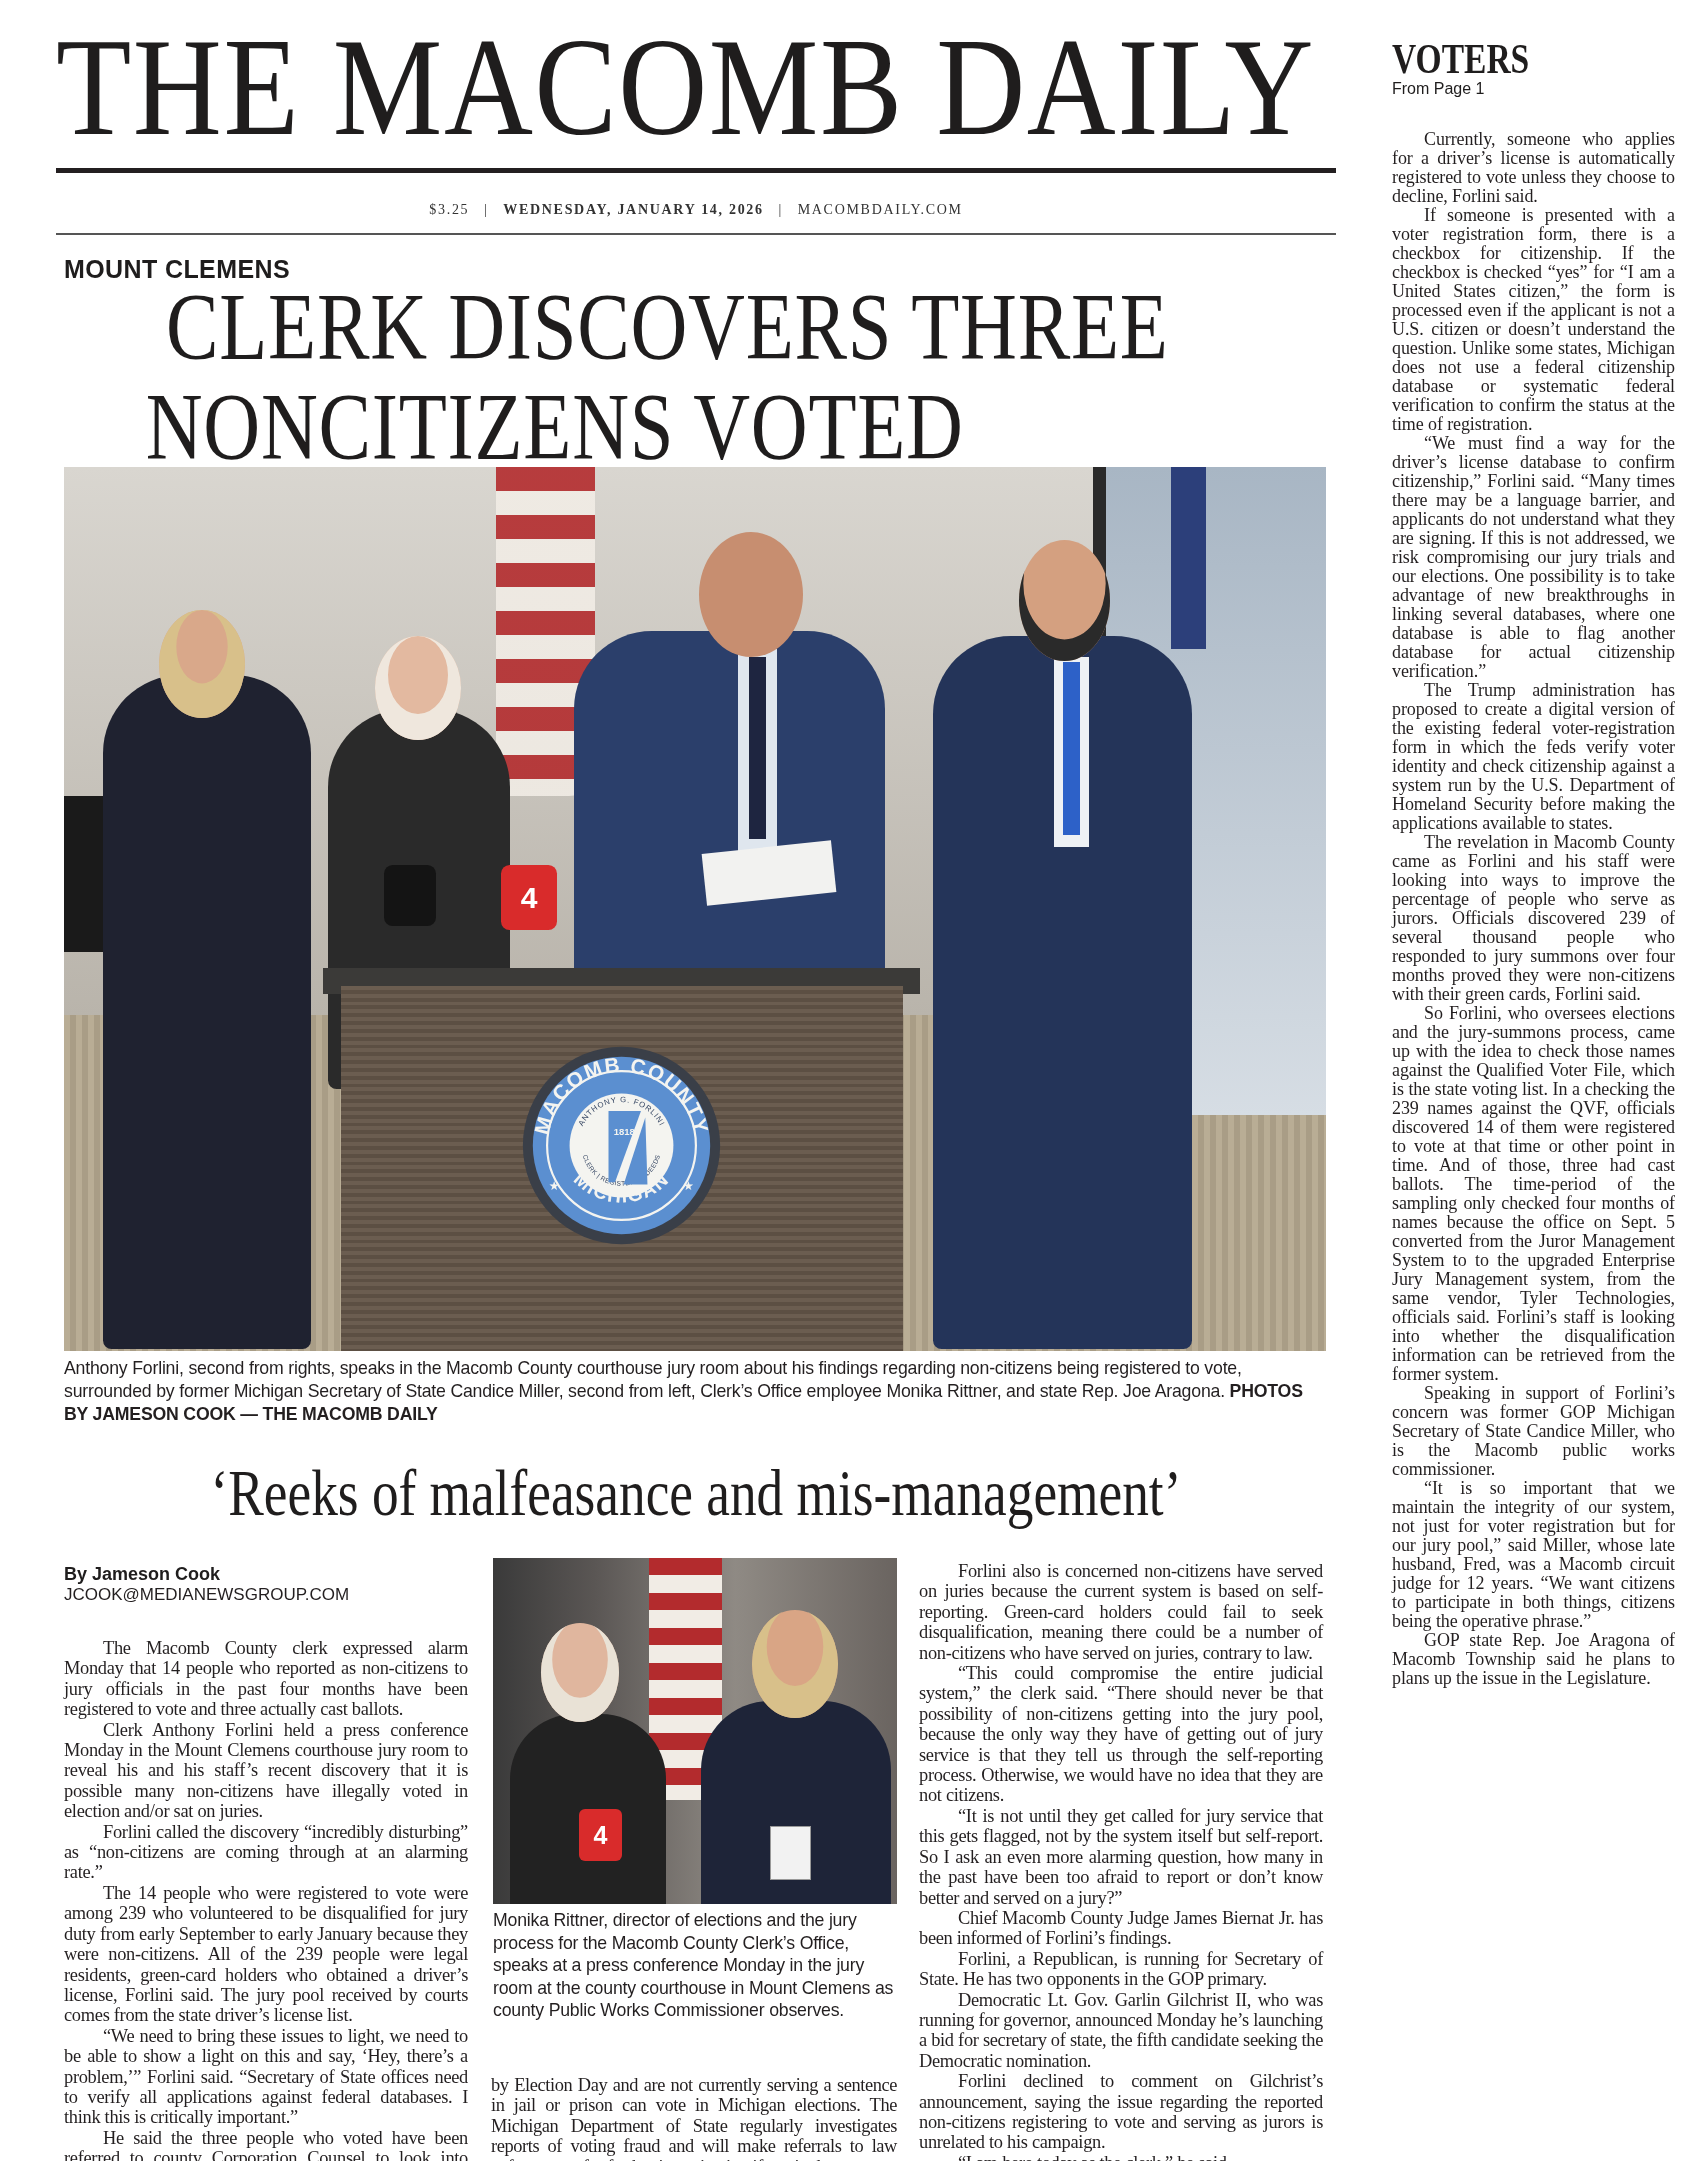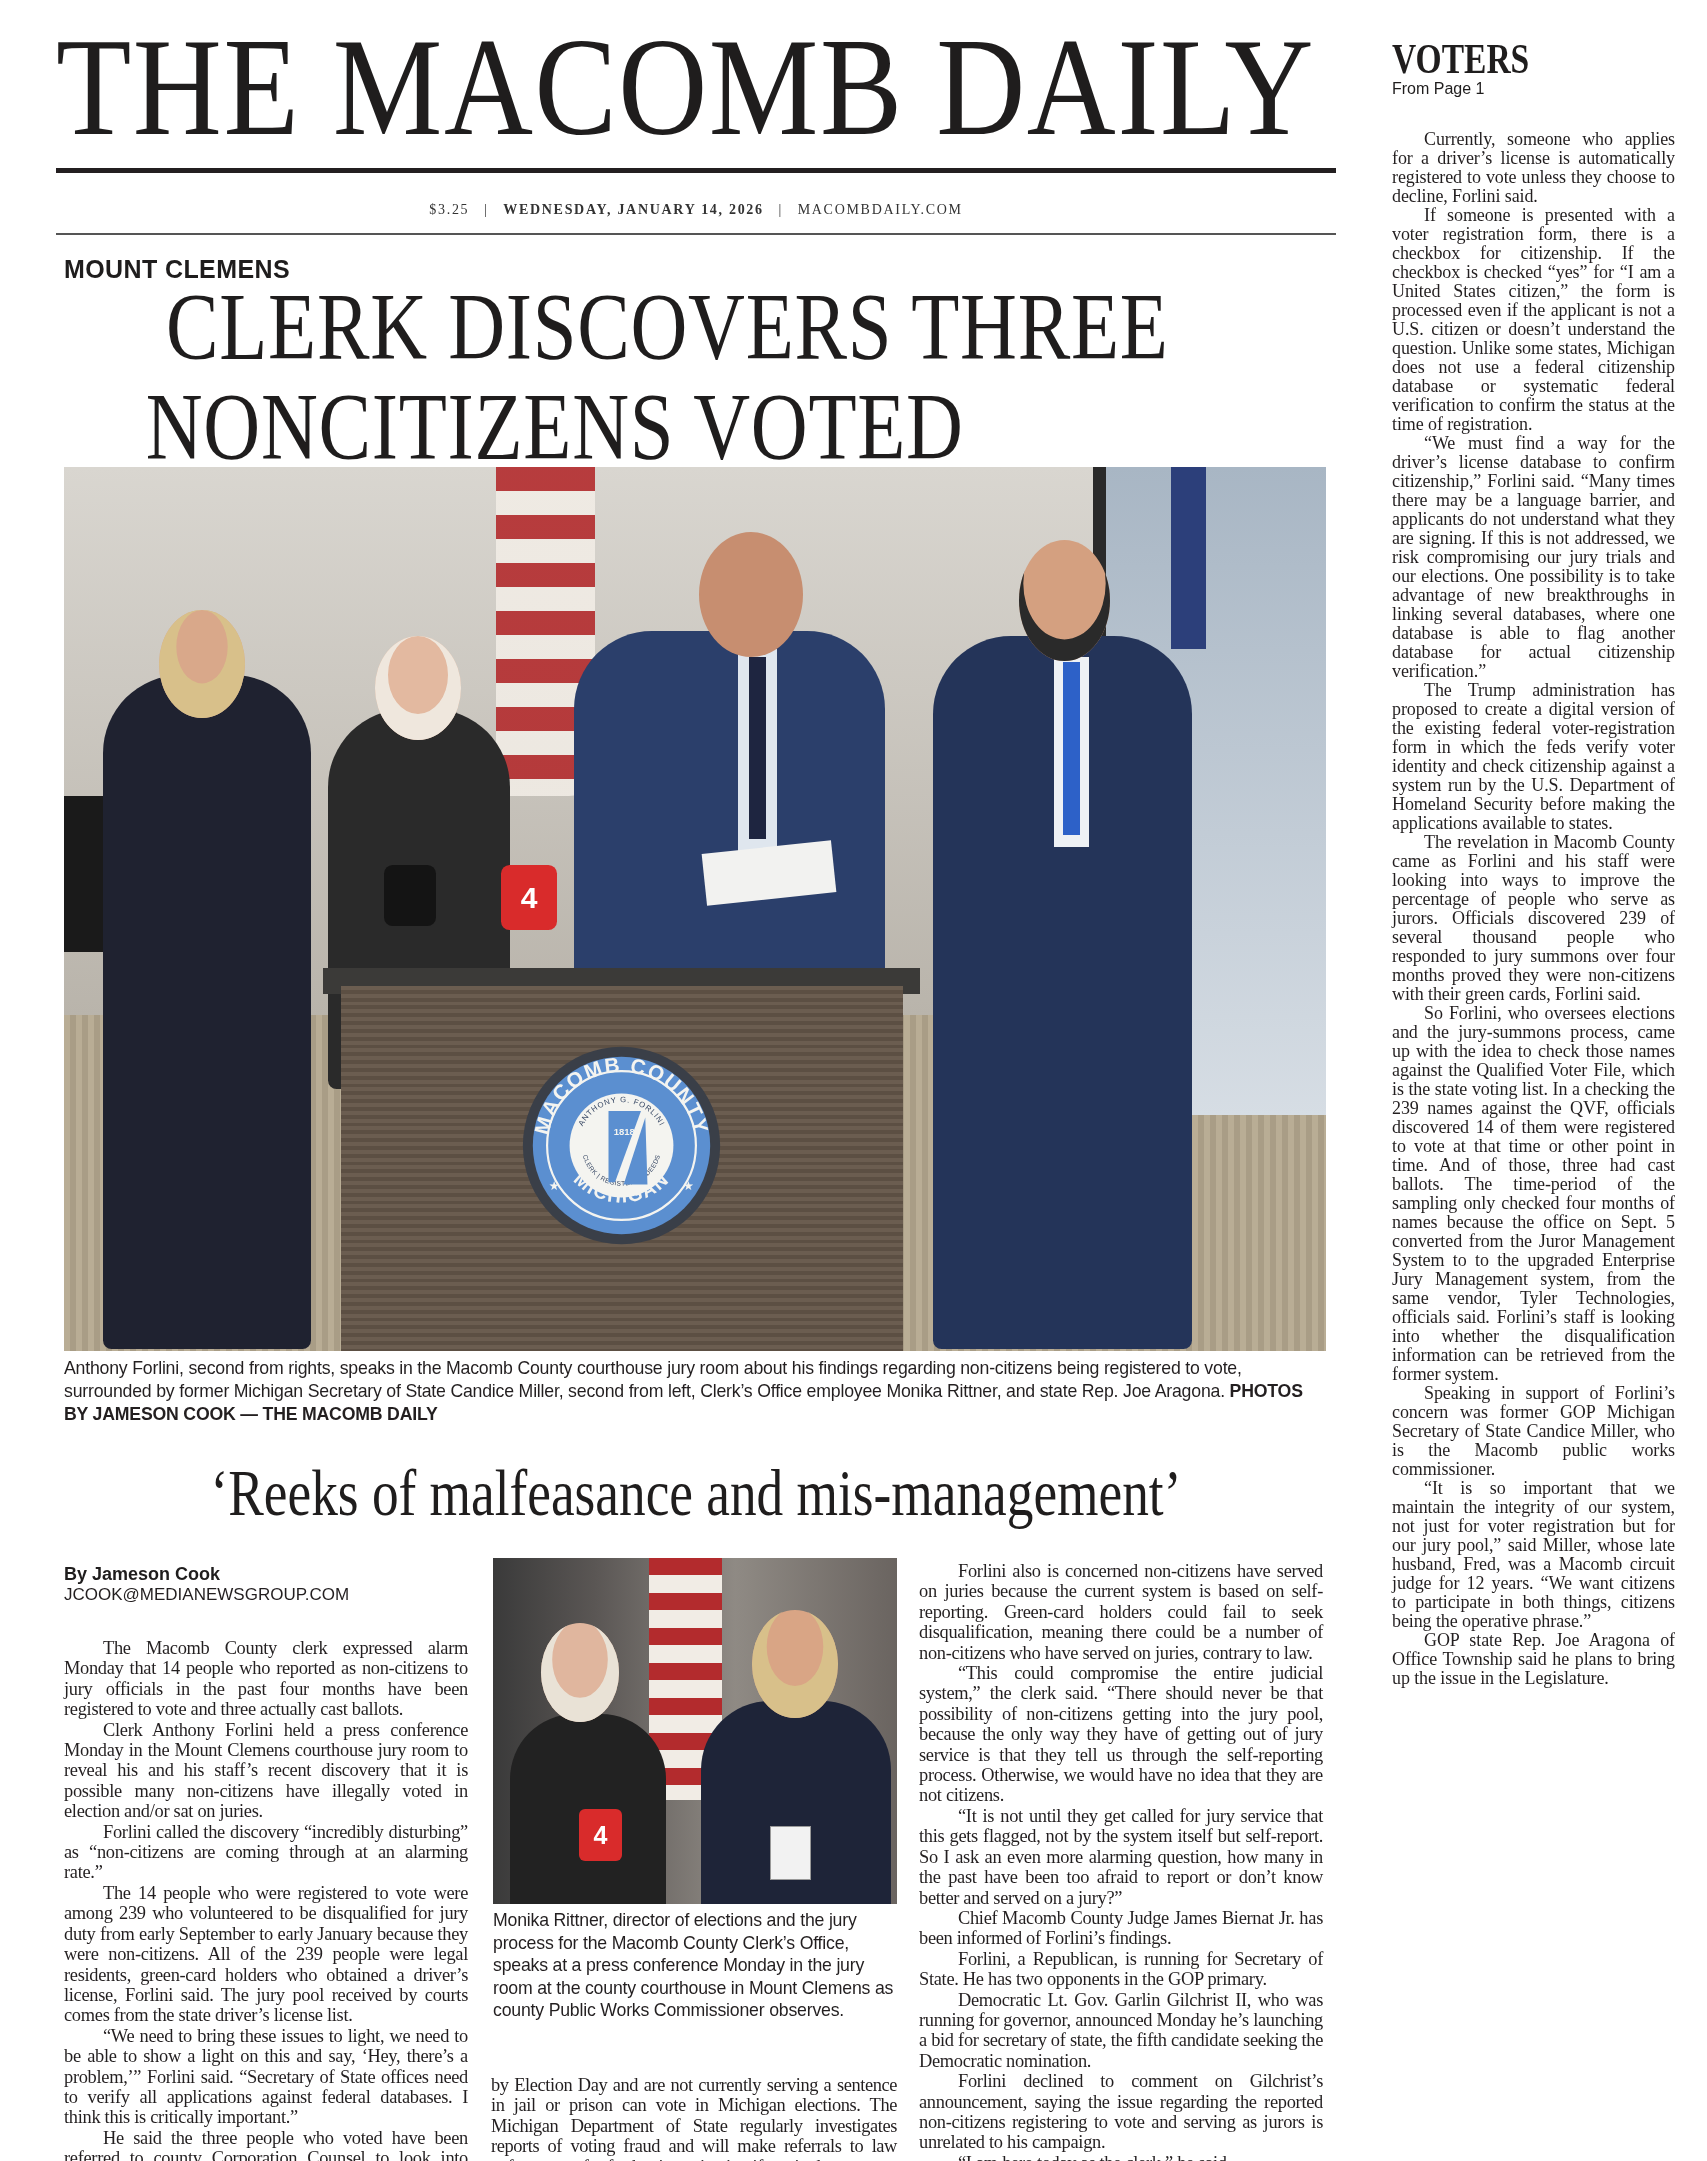--- a/index.html
+++ b/index.html
@@ -223,15 +223,15 @@
 <div class="abs" id="voters-from">From Page 1</div>
 <div class="col" id="sidebar-body">
   <p>Currently, someone who applies for a driver’s license is automatically registered to vote unless they choose to decline, Forlini said.</p>
   <p>If someone is presented with a voter registration form, there is a checkbox for citizenship. If the checkbox is checked “yes” for “I am a United States citizen,” the form is processed even if the applicant is not a U.S. citizen or doesn’t understand the question. Unlike some states, Michigan does not use a federal citizenship database or systematic federal verification to confirm the status at the time of registration.</p>
   <p>“We must find a way for the driver’s license database to confirm citizenship,” Forlini said. “Many times there may be a language barrier, and applicants do not understand what they are signing. If this is not addressed, we risk compromising our jury trials and our elections. One possibility is to take advantage of new breakthroughs in linking several databases, where one database is able to flag another database for actual citizenship verification.”</p>
   <p>The Trump administration has proposed to create a digital version of the existing federal voter-registration form in which the feds verify voter identity and check citizenship against a system run by the U.S. Department of Homeland Security before making the applications available to states.</p>
   <p>The revelation in Macomb County came as Forlini and his staff were looking into ways to improve the percentage of people who serve as jurors. Officials discovered 239 of several thousand people who responded to jury summons over four months proved they were non-citizens with their green cards, Forlini said.</p>
   <p>So Forlini, who oversees elections and the jury-summons process, came up with the idea to check those names against the Qualified Voter File, which is the state voting list. In a checking the 239 names against the QVF, officials discovered 14 of them were registered to vote at that time or other point in time. And of those, three had cast ballots. The time-period of the sampling only checked four months of names because the office on Sept. 5 converted from the Juror Management System to to the upgraded Enterprise Jury Management system, from the same vendor, Tyler Technologies, officials said. Forlini’s staff is looking into whether the disqualification information can be retrieved from the former system.</p>
   <p>Speaking in support of Forlini’s concern was former GOP Michigan Secretary of State Candice Miller, who is the Macomb public works commissioner.</p>
   <p>“It is so important that we maintain the integrity of our system, not just for voter registration but for our jury pool,” said Miller, whose late husband, Fred, was a Macomb circuit judge for 12 years. “We want citizens to participate in both things, citizens being the operative phrase.”</p>
-  <p>GOP state Rep. Joe Aragona of Office Township said he plans to bring up the issue in the Legislature.</p>
+  <p>GOP state Rep. Joe Aragona of Macomb Township said he plans to plans up the issue in the Legislature.</p>
 </div>
 
 
 </body></html>

